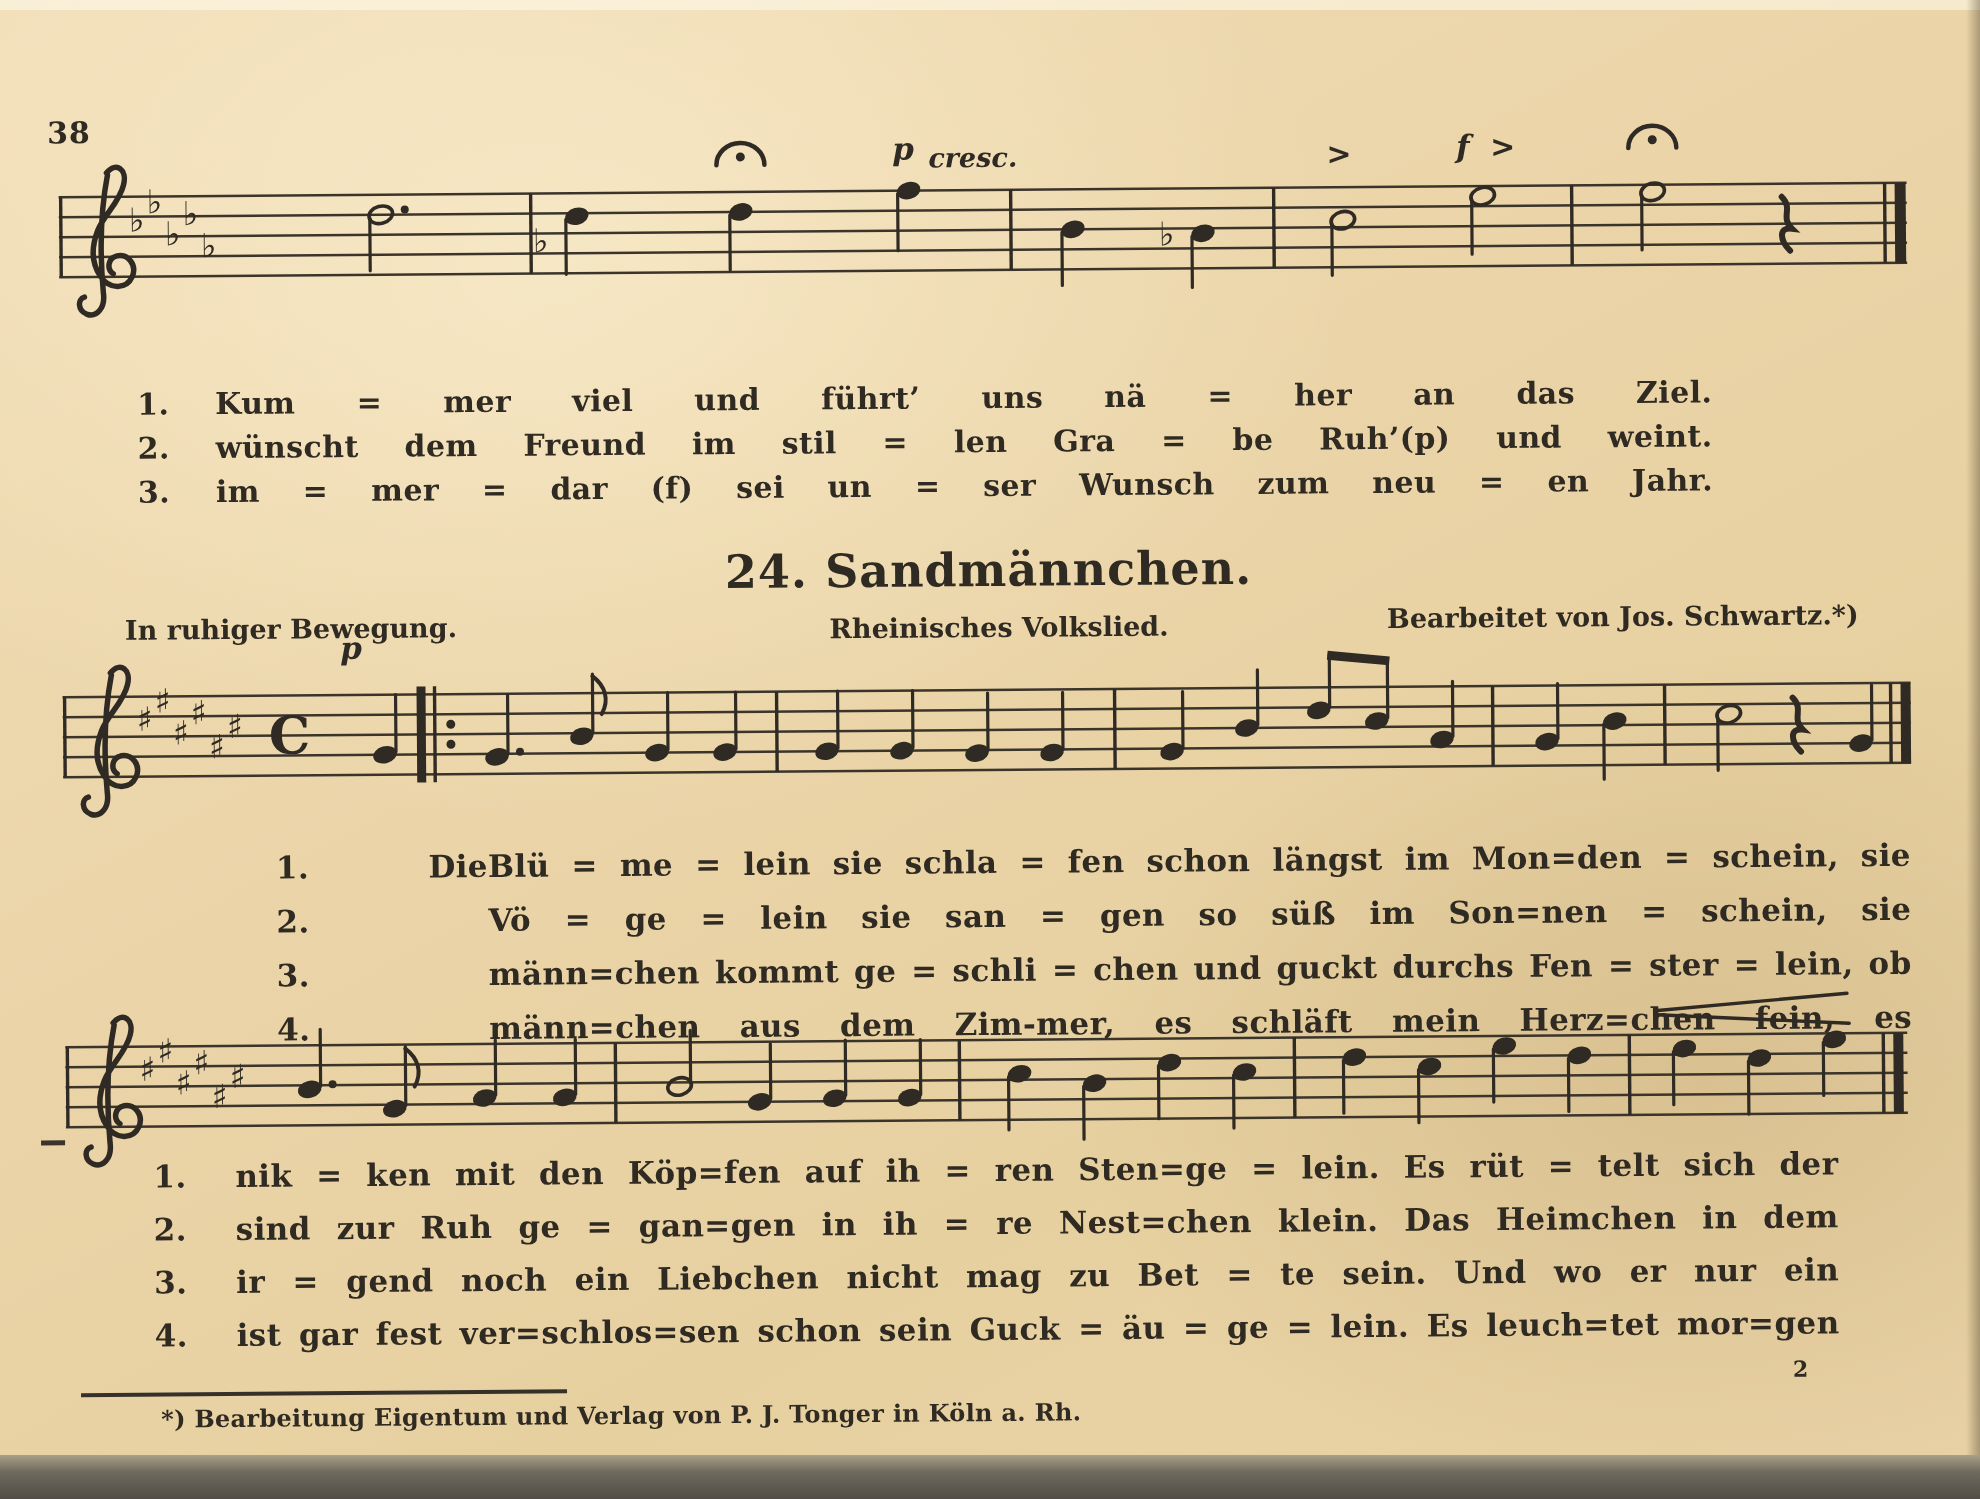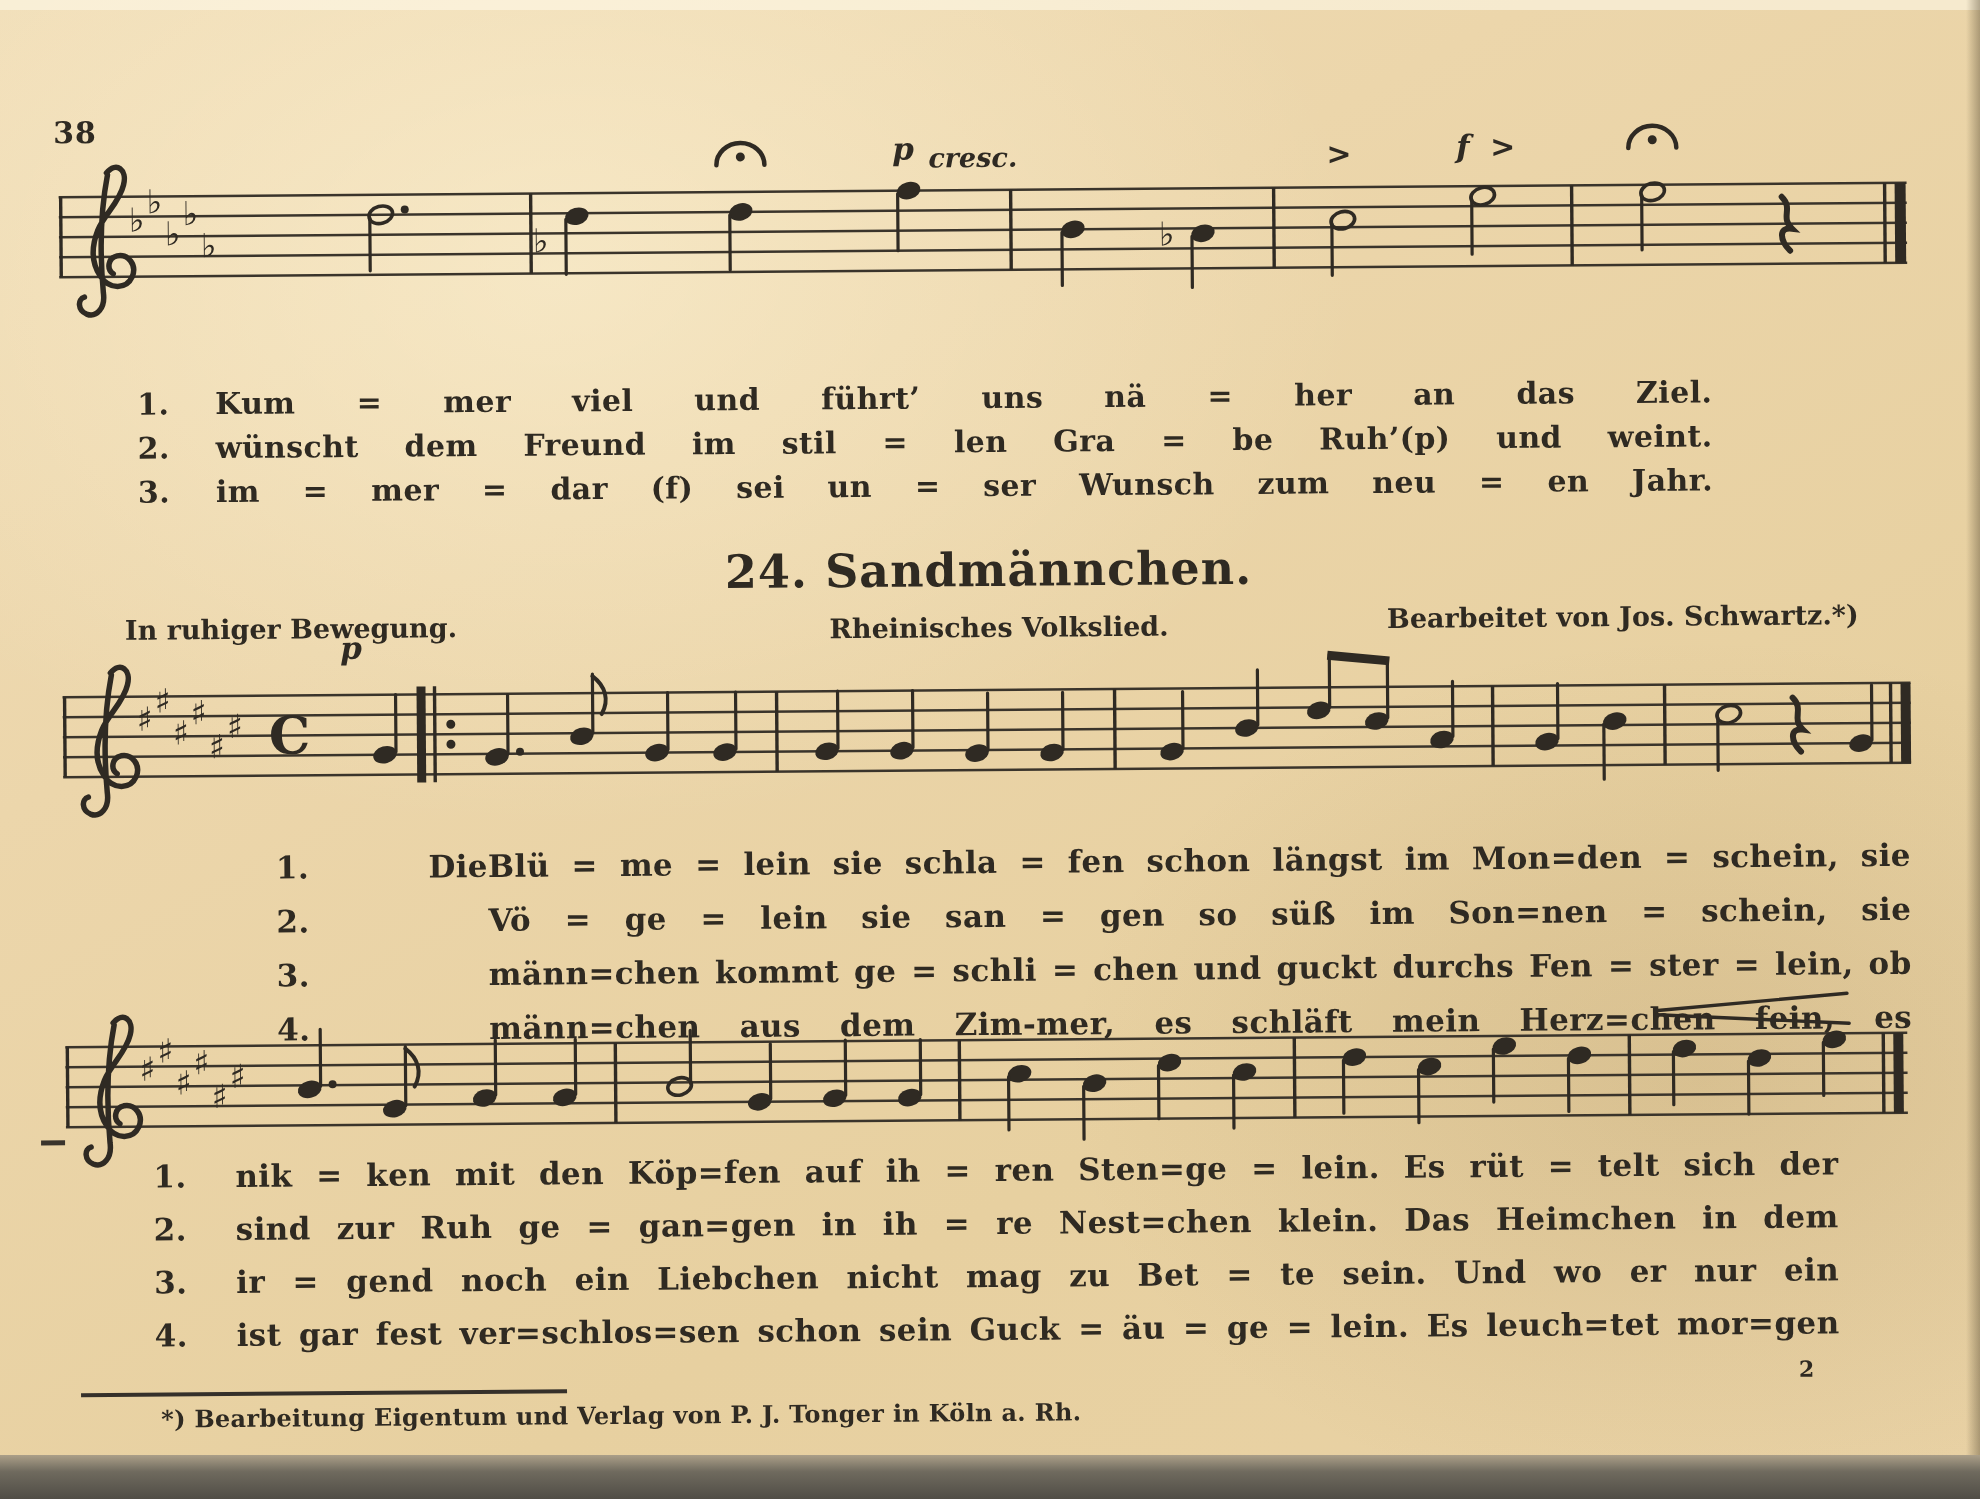--- a/index.html
+++ b/index.html
@@ -10,21 +10,21 @@
       radial-gradient(1300px 900px at 28% 18%, rgba(255,246,218,.5), rgba(0,0,0,0) 62%),
       radial-gradient(1100px 760px at 86% 72%, rgba(135,105,55,.16), rgba(0,0,0,0) 58%),
       linear-gradient(152deg,#f1deb8 0%,#ecd6ab 32%,#e7d0a0 68%,#e9d2a5 100%);
   }
   .tilt{position:absolute;inset:0;transform:rotate(-0.45deg);transform-origin:50% 50%;}
   .edge-top{position:absolute;left:0;top:0;right:0;height:10px;background:rgba(255,251,236,.55);}
   .edge-right{position:absolute;right:0;top:0;bottom:0;width:14px;
     background:linear-gradient(270deg, rgba(75,64,42,.40), rgba(75,64,42,0));}
   .edge-bottom{position:absolute;left:0;right:0;bottom:0;height:44px;
     background:linear-gradient(180deg,#ab9f88 0%,#6f6a5e 38%,#504d46 100%);}
-  .folio{position:absolute;font-weight:700;margin-left:6px;}
+  .folio{position:absolute;font-weight:700;}
   .folio.tl{left:52px;top:108px;font-size:30px;letter-spacing:1px;}
   .folio.br{left:1788px;top:1362px;font-size:22px;}
   .title{position:absolute;left:600px;top:543px;width:780px;text-align:center;
     font-size:46px;font-weight:700;letter-spacing:1px;}
   .inforow{position:absolute;font-size:27px;font-weight:700;}
   .tempo{left:126px;top:608px;}
   .source{left:790px;top:612px;width:420px;text-align:center;}
   .arranger{left:1388px;top:606px;}
   .verse-row{position:absolute;display:flex;font-weight:700;font-size:30px;letter-spacing:.4px;white-space:nowrap;}
   .verse-row .vtext{flex:1;white-space:normal;text-align:justify;text-align-last:justify;}

